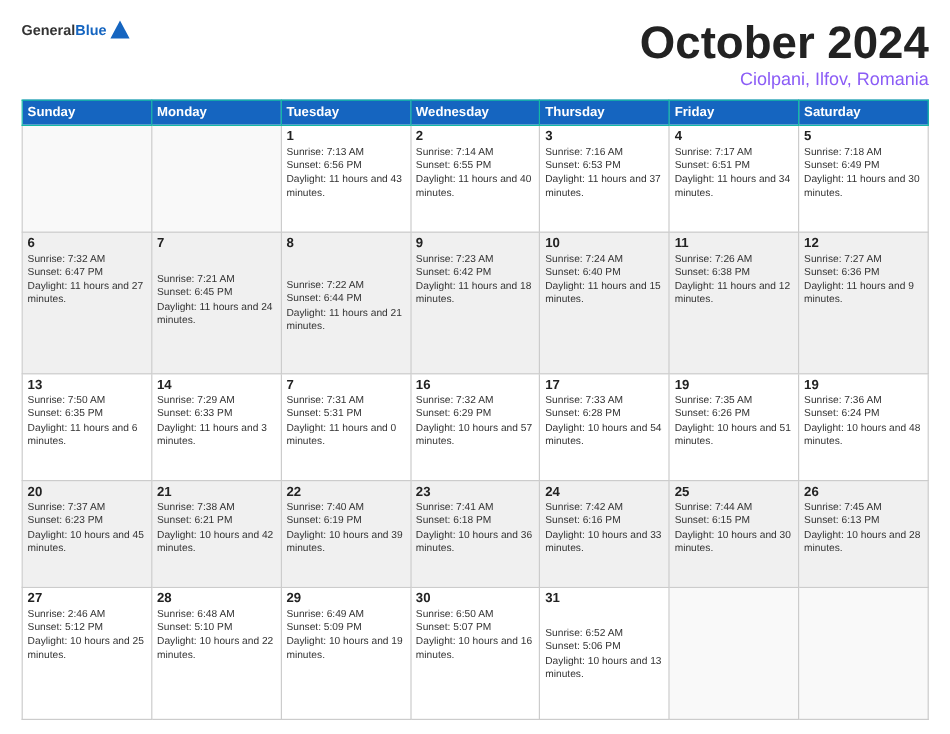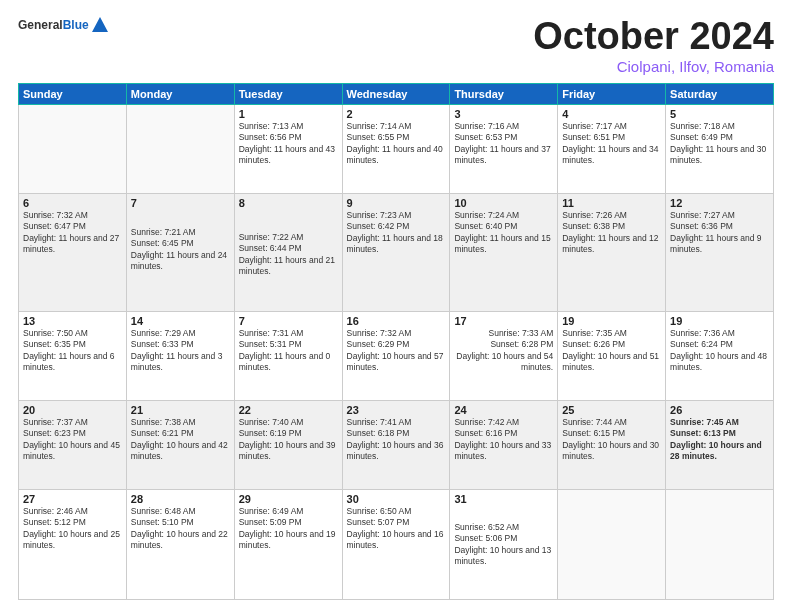--- a/index.html
+++ b/index.html
@@ -221,21 +221,21 @@
 Daylight: 11 hours and 0 minutes.</div>
           </td>
           <td>
             <span class="day-num">16</span>
             <div class="day-info" style="white-space: pre-line;">Sunrise: 7:32 AM
 Sunset: 6:29 PM
 Daylight: 10 hours and 57 minutes.</div>
           </td>
           <td>
             <span class="day-num">17</span>
-            <div class="day-info" style="white-space: pre-line; text-align: right;">Sunrise: 7:33 AM
+            <div class="day-info" style="white-space: pre-line;">Sunrise: 7:33 AM
 Sunset: 6:28 PM
 Daylight: 10 hours and 54 minutes.</div>
           </td>
           <td>
             <span class="day-num">19</span>
             <div class="day-info" style="white-space: pre-line;">Sunrise: 7:35 AM
 Sunset: 6:26 PM
 Daylight: 10 hours and 51 minutes.</div>
           </td>
           <td>
@@ -277,21 +277,21 @@
 Daylight: 10 hours and 33 minutes.</div>
           </td>
           <td>
             <span class="day-num">25</span>
             <div class="day-info" style="white-space: pre-line;">Sunrise: 7:44 AM
 Sunset: 6:15 PM
 Daylight: 10 hours and 30 minutes.</div>
           </td>
           <td>
             <span class="day-num">26</span>
-            <div class="day-info" style="white-space: pre-line; font-weight: bold;">Sunrise: 7:45 AM
+            <div class="day-info" style="white-space: pre-line;">Sunrise: 7:45 AM
 Sunset: 6:13 PM
 Daylight: 10 hours and 28 minutes.</div>
           </td>
         </tr>
         <tr>
           <td>
             <span class="day-num">27</span>
             <div class="day-info" style="white-space: pre-line;">Sunrise: 2:46 AM
 Sunset: 5:12 PM
 Daylight: 10 hours and 25 minutes.</div>

